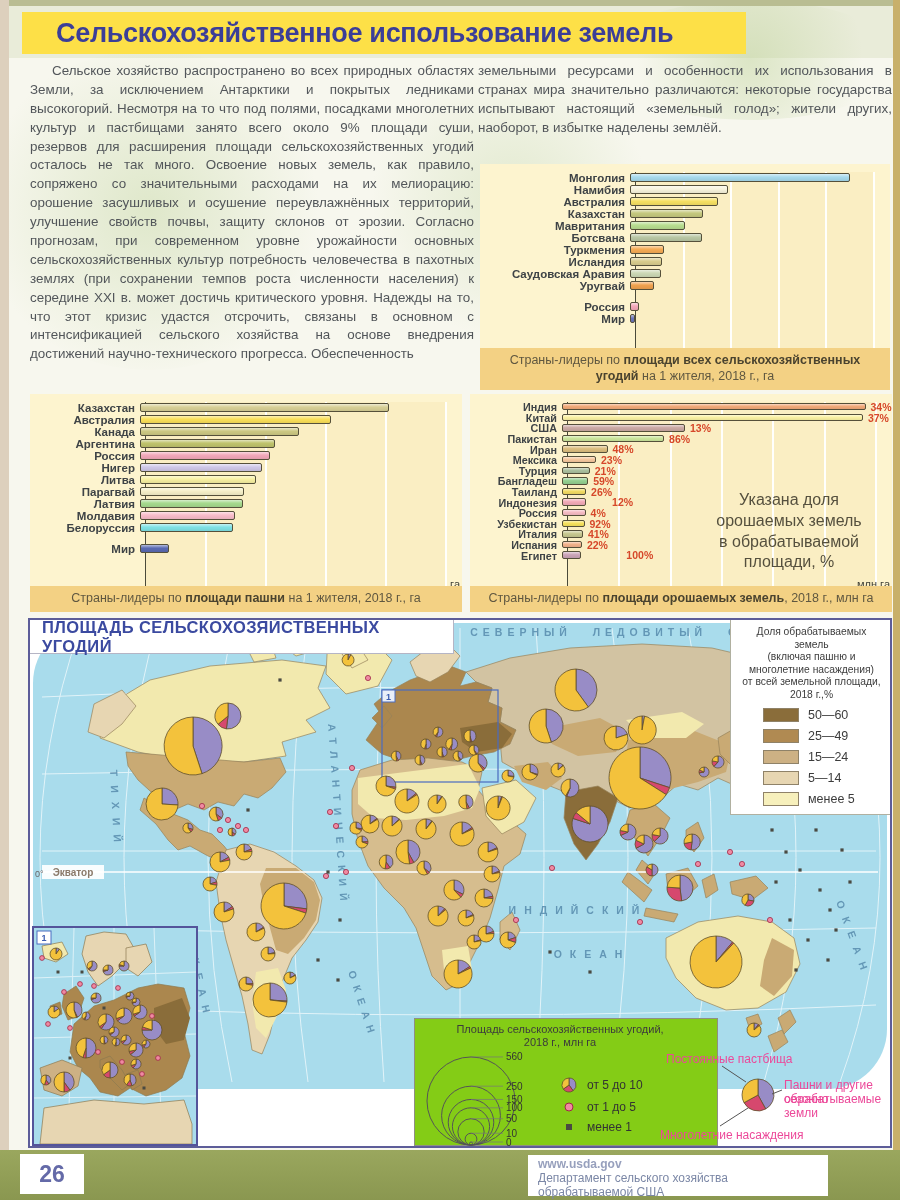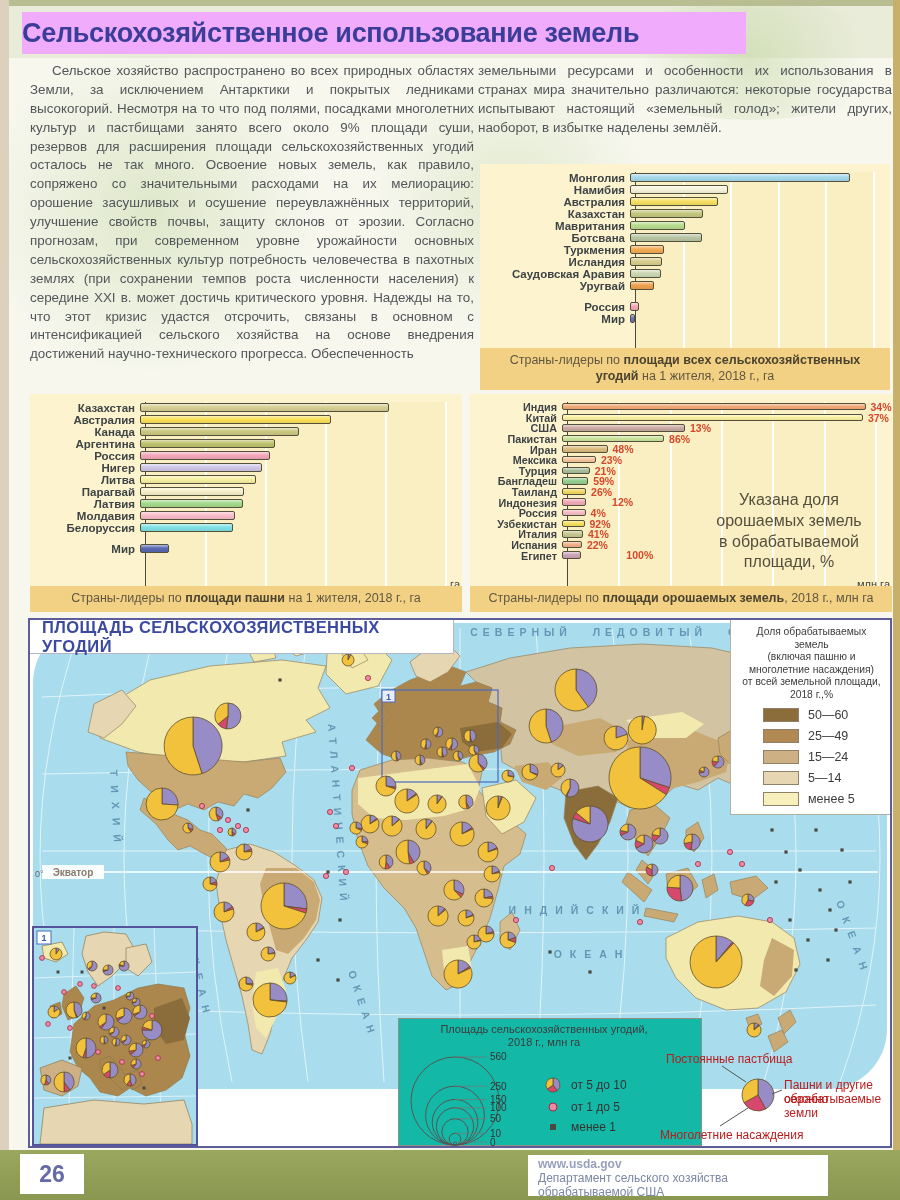--- a/index.html
+++ b/index.html
@@ -6,21 +6,21 @@
   *{box-sizing:border-box;font-family:"Liberation Sans",sans-serif;}
   .page{position:relative;width:900px;height:1200px;margin:0 auto;background:#f7f7ee;overflow:hidden;}
   .edge-top{position:absolute;left:0;top:0;width:900px;height:6px;background:#b9bd92;}
   .edge-right{position:absolute;right:0;top:0;width:7px;height:1200px;background:#c8b06a;}
   .edge-left{position:absolute;left:0;top:0;width:9px;height:1200px;background:#ddd0bd;}
   .topband{position:absolute;left:0;top:0;width:900px;height:58px;background:#e9ecd9;}
   .wm{position:absolute;border-radius:50%;pointer-events:none;}
   .wm1{left:-30px;top:50px;width:360px;height:320px;background:radial-gradient(circle,rgba(186,208,148,.40),rgba(186,208,148,0) 70%);}
   .wm2{left:370px;top:60px;width:280px;height:280px;background:radial-gradient(circle,rgba(186,208,148,.35),rgba(186,208,148,0) 70%);}
   .wm3{left:600px;top:0px;width:300px;height:120px;background:radial-gradient(circle,rgba(186,208,148,.45),rgba(186,208,148,0) 70%);}
-  .titleband{position:absolute;left:22px;top:12px;width:724px;height:42px;background:#f0abfc;display:flex;align-items:center;}
+  .titleband{position:absolute;left:22px;top:12px;width:724px;height:42px;background:#fde047;display:flex;align-items:center;padding-left:34px;}
   .titleband h1{margin:0;font-size:27px;font-weight:bold;color:#3b3e98;letter-spacing:-0.3px;}
   .intro{position:absolute;color:#52565a;font-size:13.4px;line-height:1.41;text-align:justify;}
   .intro.left{left:30px;top:62px;width:444px;height:332px;overflow:hidden;}
   .intro.right{left:478px;top:62px;width:414px;height:104px;overflow:hidden;}
   .intro p{margin:0;text-indent:22px;}
   .panel{position:absolute;background:#fdf4cf;}
   .cap{position:absolute;left:0;right:0;bottom:0;background:#f3d184;color:#5f5740;font-size:12.5px;line-height:1.25;text-align:center;display:flex;align-items:center;justify-content:center;padding:3px 10px;}
   .cap b{color:#4a432f;}
   .chart{position:relative;width:100%;height:100%;}
   .plotbg{position:absolute;top:8px;bottom:20px;right:16px;background:#faeec3;border-left:1.6px solid #4a4a3a;border-bottom:1.6px solid #4a4a3a;}
@@ -41,24 +41,24 @@
   .cnote{position:absolute;font-size:16px;color:#55503e;line-height:1.3;text-align:center;}
   .mapbox{position:absolute;left:28px;top:618px;width:864px;height:530px;border:2px solid #5d5d99;background:#ffffff;overflow:hidden;}
   .mapsvg{position:absolute;left:0;top:0;}
   .maptitle{position:absolute;left:0;top:0;width:424px;height:34px;background:#ffffff;border-right:1px solid #b5b5c5;border-bottom:1px solid #b5b5c5;display:flex;align-items:center;padding-left:12px;}
   .maptitle span{font-size:16.5px;font-weight:bold;color:#3b4aa0;letter-spacing:.4px;}
   .sharelegend{position:absolute;right:0;top:0;width:160px;background:#ffffff;border-left:1px solid #b0b0a0;border-bottom:1px solid #b0b0a0;padding:6px 6px 8px 8px;}
   .sharelegend .tl{font-size:10.3px;color:#3c3c3c;text-align:center;line-height:1.22;}
   .shrow{display:flex;align-items:center;margin-top:7px;padding-left:24px;}
   .shsw{width:36px;height:14px;border:1px solid #8f8268;margin-right:9px;flex:0 0 36px;}
   .shlab{font-size:12.5px;color:#3c3c3c;}
-  .sizelegend{position:absolute;left:368px;top:398px;width:304px;height:128px;background:#14b8a6;border:1px solid #8f8f83;padding:4px 16px 0 4px;}
+  .sizelegend{position:absolute;left:384px;top:398px;width:304px;height:128px;background:#84cc16;border:1px solid #8f8f83;padding:4px 16px 0 4px;}
   .sizelegend .tl{font-size:11px;color:#3c3c3c;text-align:center;line-height:1.2;}
   .pielegend{position:absolute;left:628px;top:430px;width:234px;height:94px;}
-  .pielegend span{position:absolute;font-size:12px;color:#b91c1c;}
+  .pielegend span{position:absolute;font-size:12px;color:#ec4899;}
   .inset{position:absolute;left:2px;top:306px;width:166px;height:220px;border:2px solid #54549a;background:#a9dcec;}
   .chip{font-size:9px;fill:#3a5cb0;font-weight:bold;}
   footer.strip{position:absolute;left:0;top:1150px;width:900px;height:50px;background:linear-gradient(#9aa75e,#8a9750);}
   .pagenum{position:absolute;left:20px;top:4px;width:64px;height:40px;background:#fff;display:flex;align-items:center;justify-content:center;font-size:23px;font-weight:bold;color:#646aa8;}
   .srcbox{position:absolute;top:5px;height:41px;background:#fff;padding:3px 10px;line-height:1.15;}
   .srcbox .url{font-size:12px;font-weight:bold;color:#97a0bd;display:block;}
   .srcbox .nm{font-size:12px;color:#7b87a6;display:block;}
   .oclabel{fill:#5e92b2;font-weight:bold;font-size:10.5px;opacity:.92;}
 </style>
 </head>

